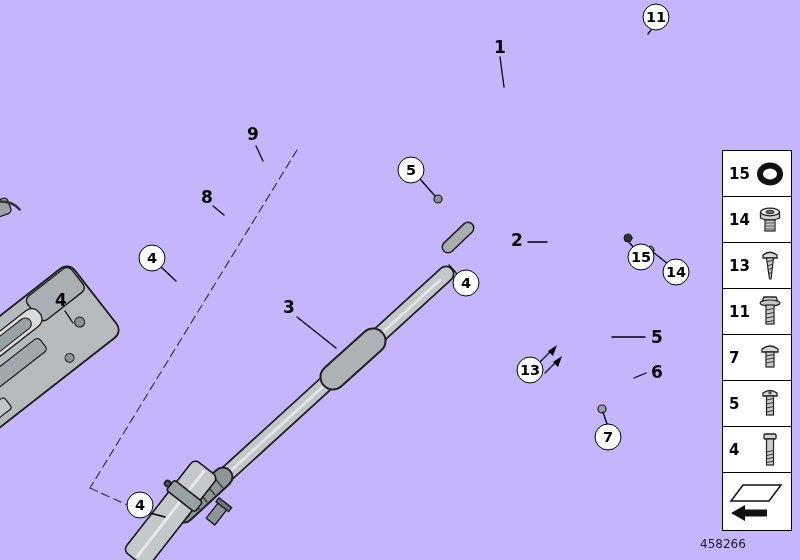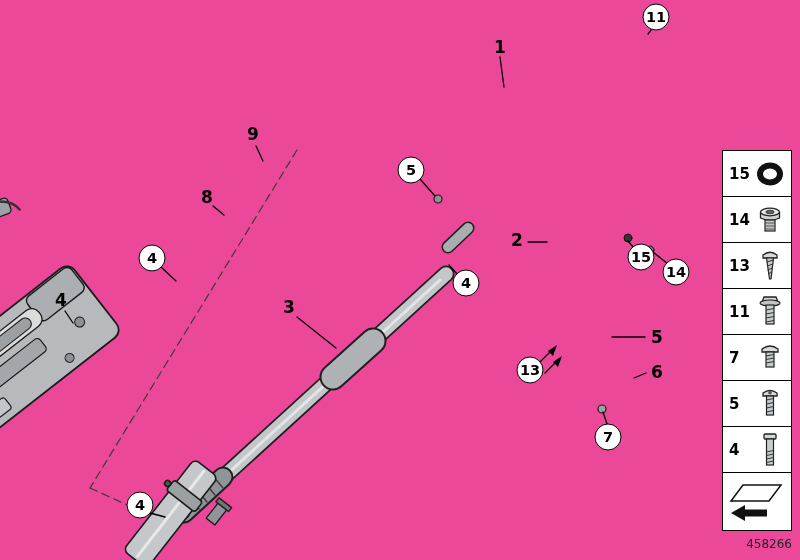--- a/index.html
+++ b/index.html
@@ -1,37 +1,37 @@
 <!DOCTYPE html>
 <html><head>
 <meta charset="utf-8">
 <style>
   * { margin:0; padding:0; box-sizing:border-box; }
   html,body { width:800px; height:560px; background:#fff; overflow:hidden;
               font-family:"DejaVu Sans","Liberation Sans",sans-serif; }
-  .stage { position:relative; width:800px; height:560px; background:#ec4899; }
+  .stage { position:relative; width:800px; height:560px; background:#c4b5fd; }
   .art { position:absolute; left:0; top:0; width:800px; height:560px; }
 
   .callout { position:absolute; transform:translate(-50%,-50%); color:#000;
              font-weight:bold; z-index:3; cursor:pointer; line-height:1; }
   .callout.plain { font-size:17px; }
   .callout.circle { width:27px; height:27px; background:#fff; border:1.7px solid #000;
                     border-radius:50%; display:flex; align-items:center;
                     justify-content:center; font-size:14.5px; }
 
   .legend { position:absolute; left:722px; top:150px; width:70px; background:#fff;
             border:1.4px solid #000; z-index:2; }
   .legend-row { height:46px; display:flex; align-items:center;
                 justify-content:space-between; padding:0 6px;
                 border-bottom:1.4px solid #000; cursor:pointer; }
   .legend-row--arrow { height:57px; border-bottom:none; justify-content:center; cursor:default; }
   .legend-num { font-size:15px; font-weight:bold; color:#000; }
   .legend-icon { display:flex; align-items:center; justify-content:center; }
 
-  .diagram-id { position:absolute; left:700px; top:537px; width:92px; text-align:right;
+  .diagram-id { position:absolute; left:700px; top:537px; width:92px; text-align:left;
                 font-size:12px; color:#222; z-index:2; }
 </style>
 </head>
 <body>
 
 <div class="stage">
 
   <svg class="art" viewBox="0 0 800 560" stroke-linecap="round" stroke-linejoin="round">
 
     <g stroke="#3c3c3c" stroke-width="1.2" stroke-dasharray="8 5" fill="none">

